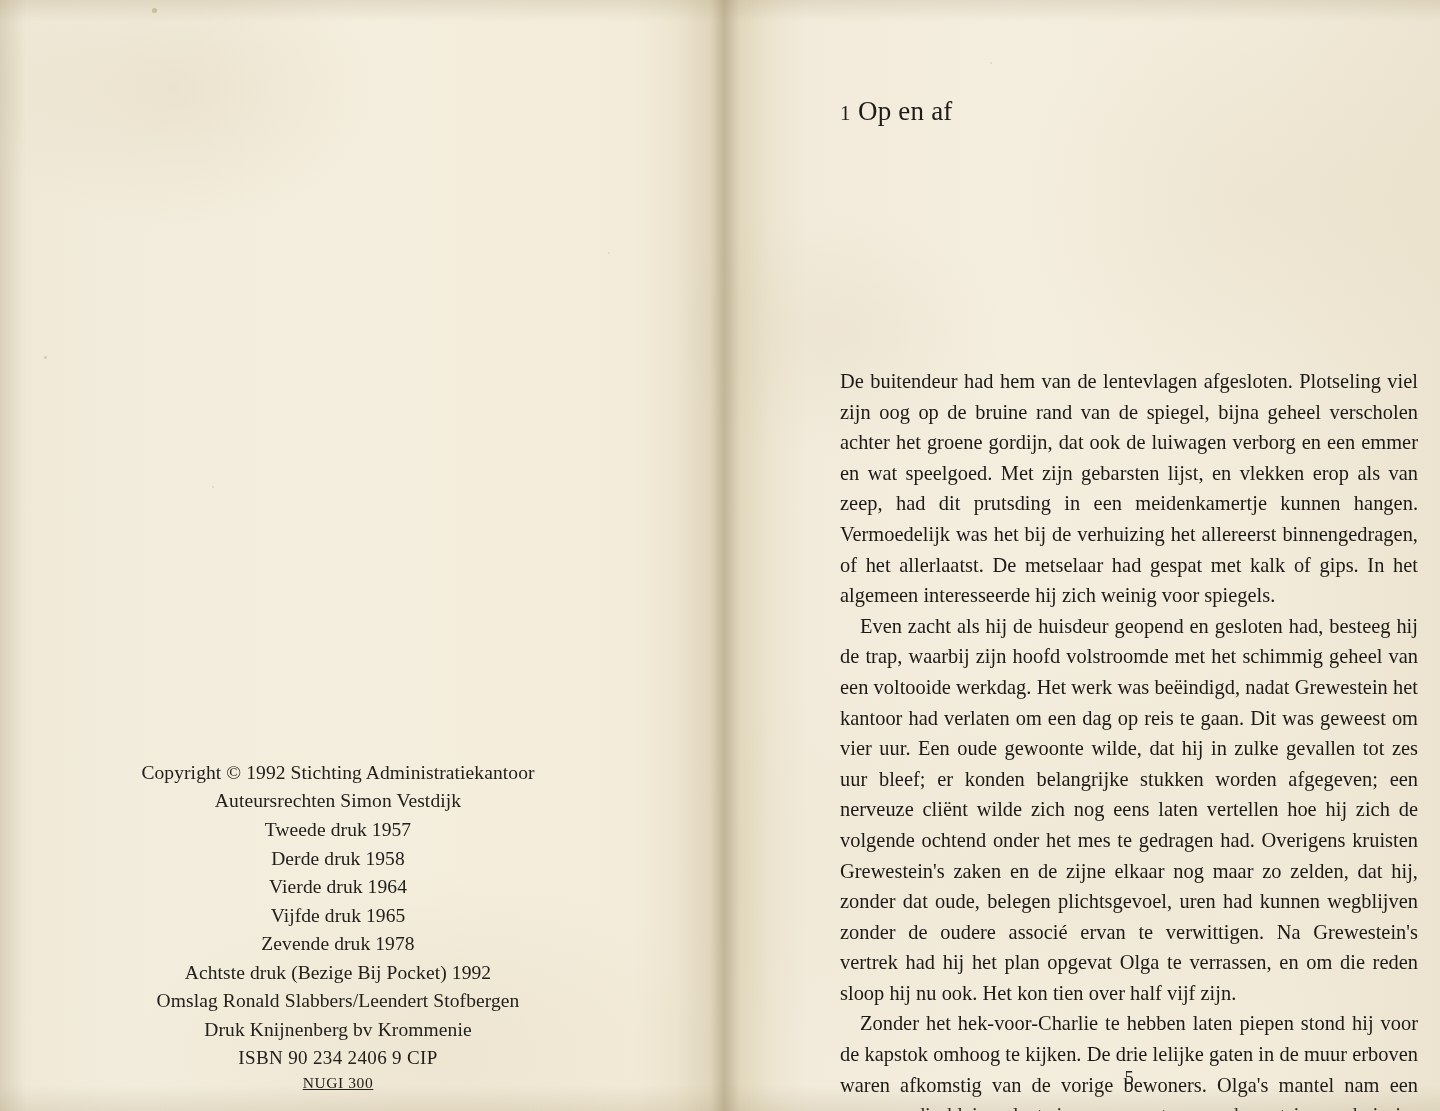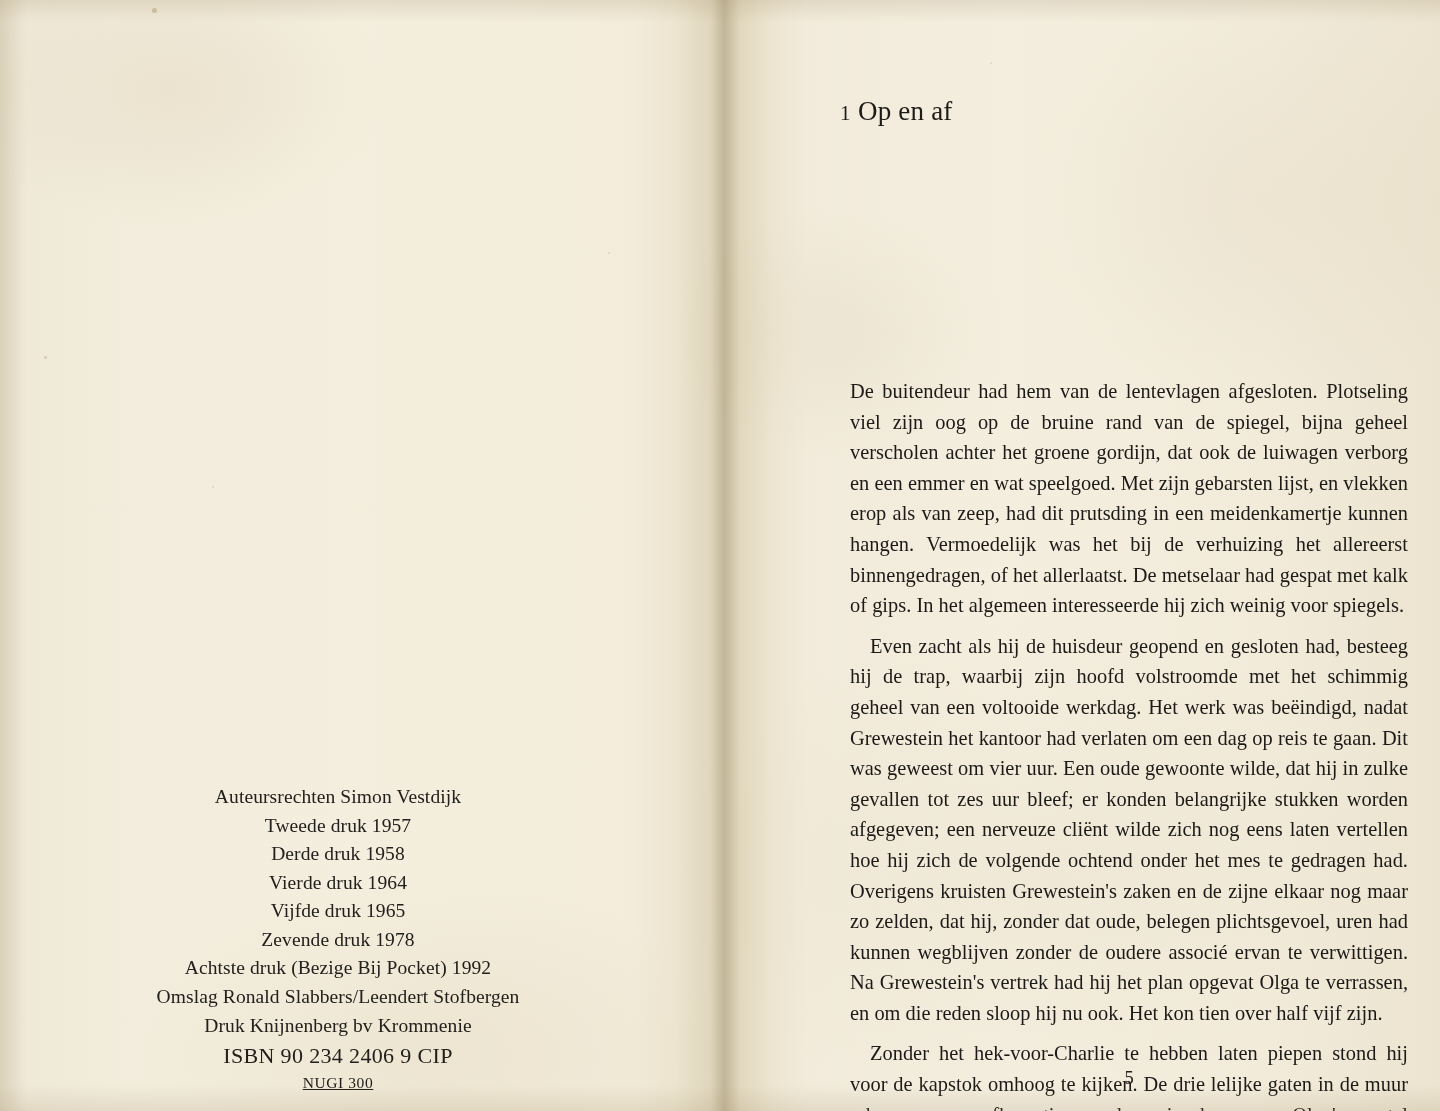--- a/index.html
+++ b/index.html
@@ -102,21 +102,21 @@
     bottom: 16px;
     text-align: center;
     color: #22201c;
     font-size: 19.5px;
     line-height: 1.465;
     letter-spacing: 0.1px;
     padding: 0 70px;
   }
   .colophon .line { white-space: nowrap; }
   .colophon .small {
-    font-size: 22px;
+    font-size: 19px;
     letter-spacing: 0.35px;
   }
   .colophon .sc {
     font-size: 15.5px;
     letter-spacing: 0.6px;
     text-decoration: underline;
   }
 
   
   .page-right {
@@ -144,21 +144,21 @@
     position: absolute;
     top: 366px;
     left: 44px;
     width: 578px;
     color: #1c1a17;
     font-size: 20.4px;
     line-height: 30.6px;
     text-align: justify;
     letter-spacing: 0.02px;
   }
-  .body-text p { margin: 10px; }
+  .body-text p { margin: 0; }
   .body-text p.indent { text-indent: 20px; }
 
   .folio {
     position: absolute;
     bottom: 22px;
     left: 44px;
     width: 578px;
     text-align: center;
     font-size: 18.5px;
     color: #25221e;
@@ -167,20 +167,21 @@
 </head>
 <body>
 
 <div class="book-spread">
 
   <div class="paper-grain"></div>
 
   <div class="page-left">
 
     <div class="colophon">
+      <div class="line">Copyright © 1992 Stichting Administratiekantoor</div>
       <div class="line">Auteursrechten Simon Vestdijk</div>
       <div class="line">Tweede druk 1957</div>
       <div class="line">Derde druk 1958</div>
       <div class="line">Vierde druk 1964</div>
       <div class="line">Vijfde druk 1965</div>
       <div class="line">Zevende druk 1978</div>
       <div class="line">Achtste druk (Bezige Bij Pocket) 1992</div>
       <div class="line">Omslag Ronald Slabbers/Leendert Stofbergen</div>
       <div class="line">Druk Knijnenberg bv Krommenie</div>
       <div class="line small">ISBN 90 234 2406 9 CIP</div>

